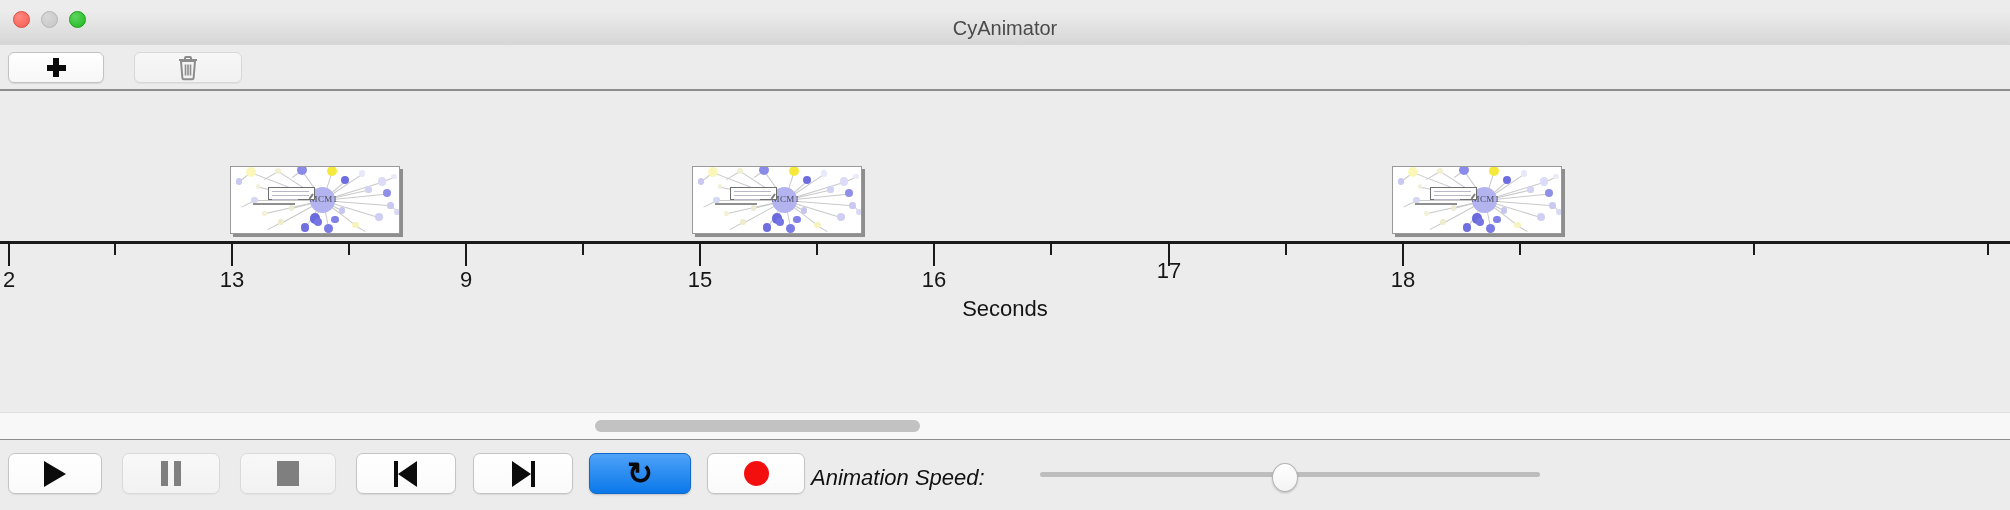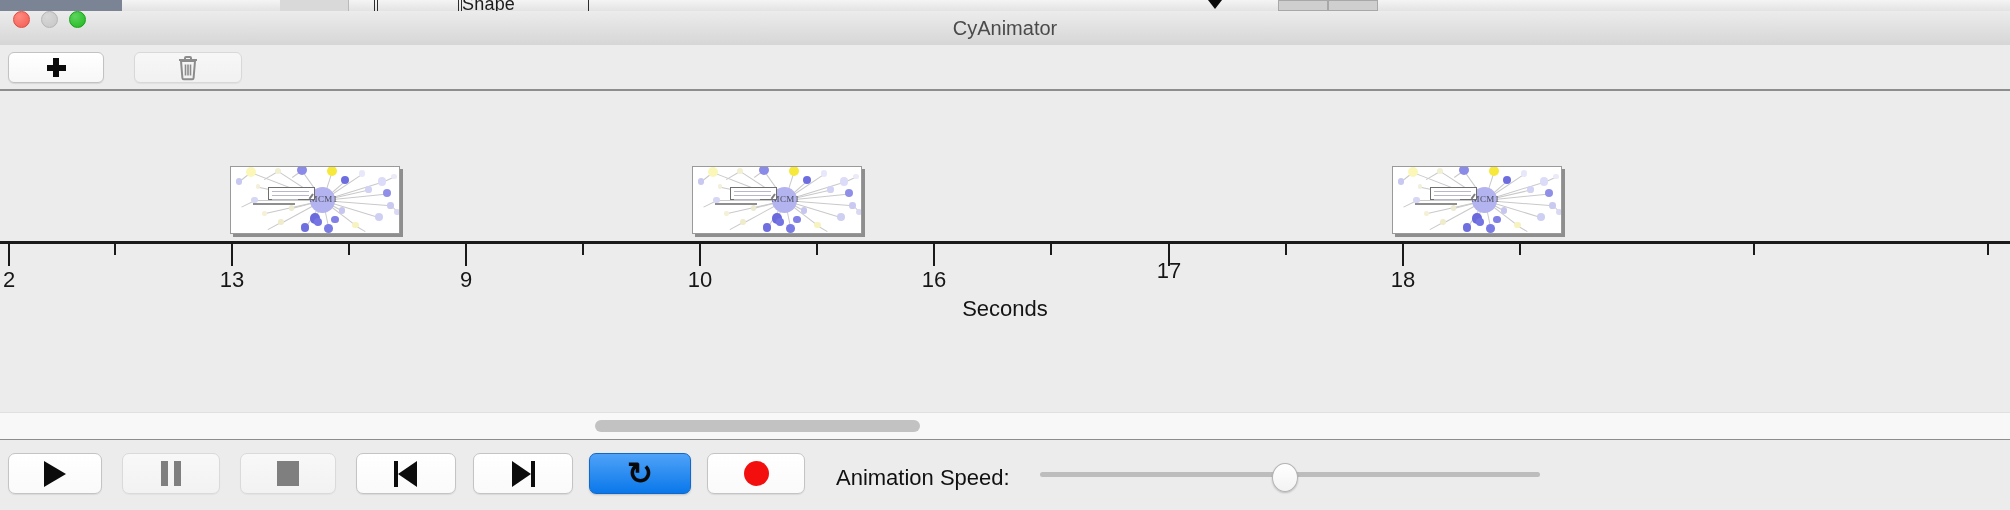--- a/index.html
+++ b/index.html
@@ -192,34 +192,20 @@
     background: linear-gradient(#ffffff, #f3f3f3);
     border: 1px solid #b3b3b3;
     box-shadow: 0 1px 2px rgba(0,0,0,.22);
   }
 </style>
 </head>
 <body>
 
 <div id="app">
 
-  <div class="bg-window">
-    <div class="bg-dark"></div>
-    <div class="bg-tab" style="left:280px;width:34px;"></div>
-    <div class="bg-tab" style="left:314px;width:34px;"></div>
-    <div class="bg-slit" style="left:374px;"></div>
-    <div class="bg-slit" style="left:377px;"></div>
-    <div class="bg-slit" style="left:458px;"></div>
-    <div class="bg-slit" style="left:461px;"></div>
-    <div class="bg-slit" style="left:588px;"></div>
-    <div class="bg-text">Shape</div>
-    <div class="bg-caret"></div>
-    <div class="bg-box" style="left:1278px;width:50px;"></div>
-    <div class="bg-box" style="left:1328px;width:50px;"></div>
-  </div>
 
   <div class="titlebar">
     <div class="title-text">CyAnimator</div>
   </div>
   <div class="traffic">
     <div class="light red"></div>
     <div class="light yellow"></div>
     <div class="light green"></div>
   </div>
 
@@ -461,21 +447,21 @@
         <div class="tick minor" style="left: 1519px; top: 153px;"></div>
         <div class="tick minor" style="left: 1753px; top: 153px;"></div>
         <div class="tick minor" style="left: 1987px; top: 153px;"></div>
         <div class="tick major" style="left: 8px; top: 153px;"></div>
         <div class="tick-label" style="left: 9px; top: 176px;">2</div>
         <div class="tick major" style="left: 231px; top: 153px;"></div>
         <div class="tick-label" style="left: 232px; top: 176px;">13</div>
         <div class="tick major" style="left: 465px; top: 153px;"></div>
         <div class="tick-label" style="left: 466px; top: 176px;">9</div>
         <div class="tick major" style="left: 699px; top: 153px;"></div>
-        <div class="tick-label" style="left: 700px; top: 176px;">10</div>
+        <div class="tick-label" style="left: 700px; top: 176px;">15</div>
         <div class="tick major" style="left: 933px; top: 153px;"></div>
         <div class="tick-label" style="left: 934px; top: 176px;">16</div>
         <div class="tick major" style="left: 1168px; top: 153px;"></div>
         <div class="tick-label" style="left: 1169px; top: 167px;">17</div>
         <div class="tick major" style="left: 1402px; top: 153px;"></div>
         <div class="tick-label" style="left: 1403px; top: 176px;">18</div>
       </div>
     <div class="axis-title" style="top:205px;">Seconds</div>
   </div>
 
@@ -503,18 +489,18 @@
         <div class="pbtn enabled" style="left: 473px; width: 100px;">
           <span class="ico-skipfwd"></span>
         </div>
         <div class="pbtn active" style="left: 589px; width: 102px;">
           <span class="ico-loop">↻</span>
         </div>
         <div class="pbtn enabled" style="left: 707px; width: 98px;">
           <span class="ico-record"></span>
         </div>
       </div>
-    <div class="speed-label" id="speed-label" style="left: 836px;">Animation Speed:</div>
+    <div class="speed-label" id="speed-label" style="left: 811px; font-style: italic;">Animation Speed:</div>
     <div class="slider-track" id="speed-track" style="left: 1040px; width: 500px;"></div>
     <div class="slider-thumb" id="speed-thumb" style="left: 1272px;"></div>
   </div>
 
 </div>
 
 </body></html>

